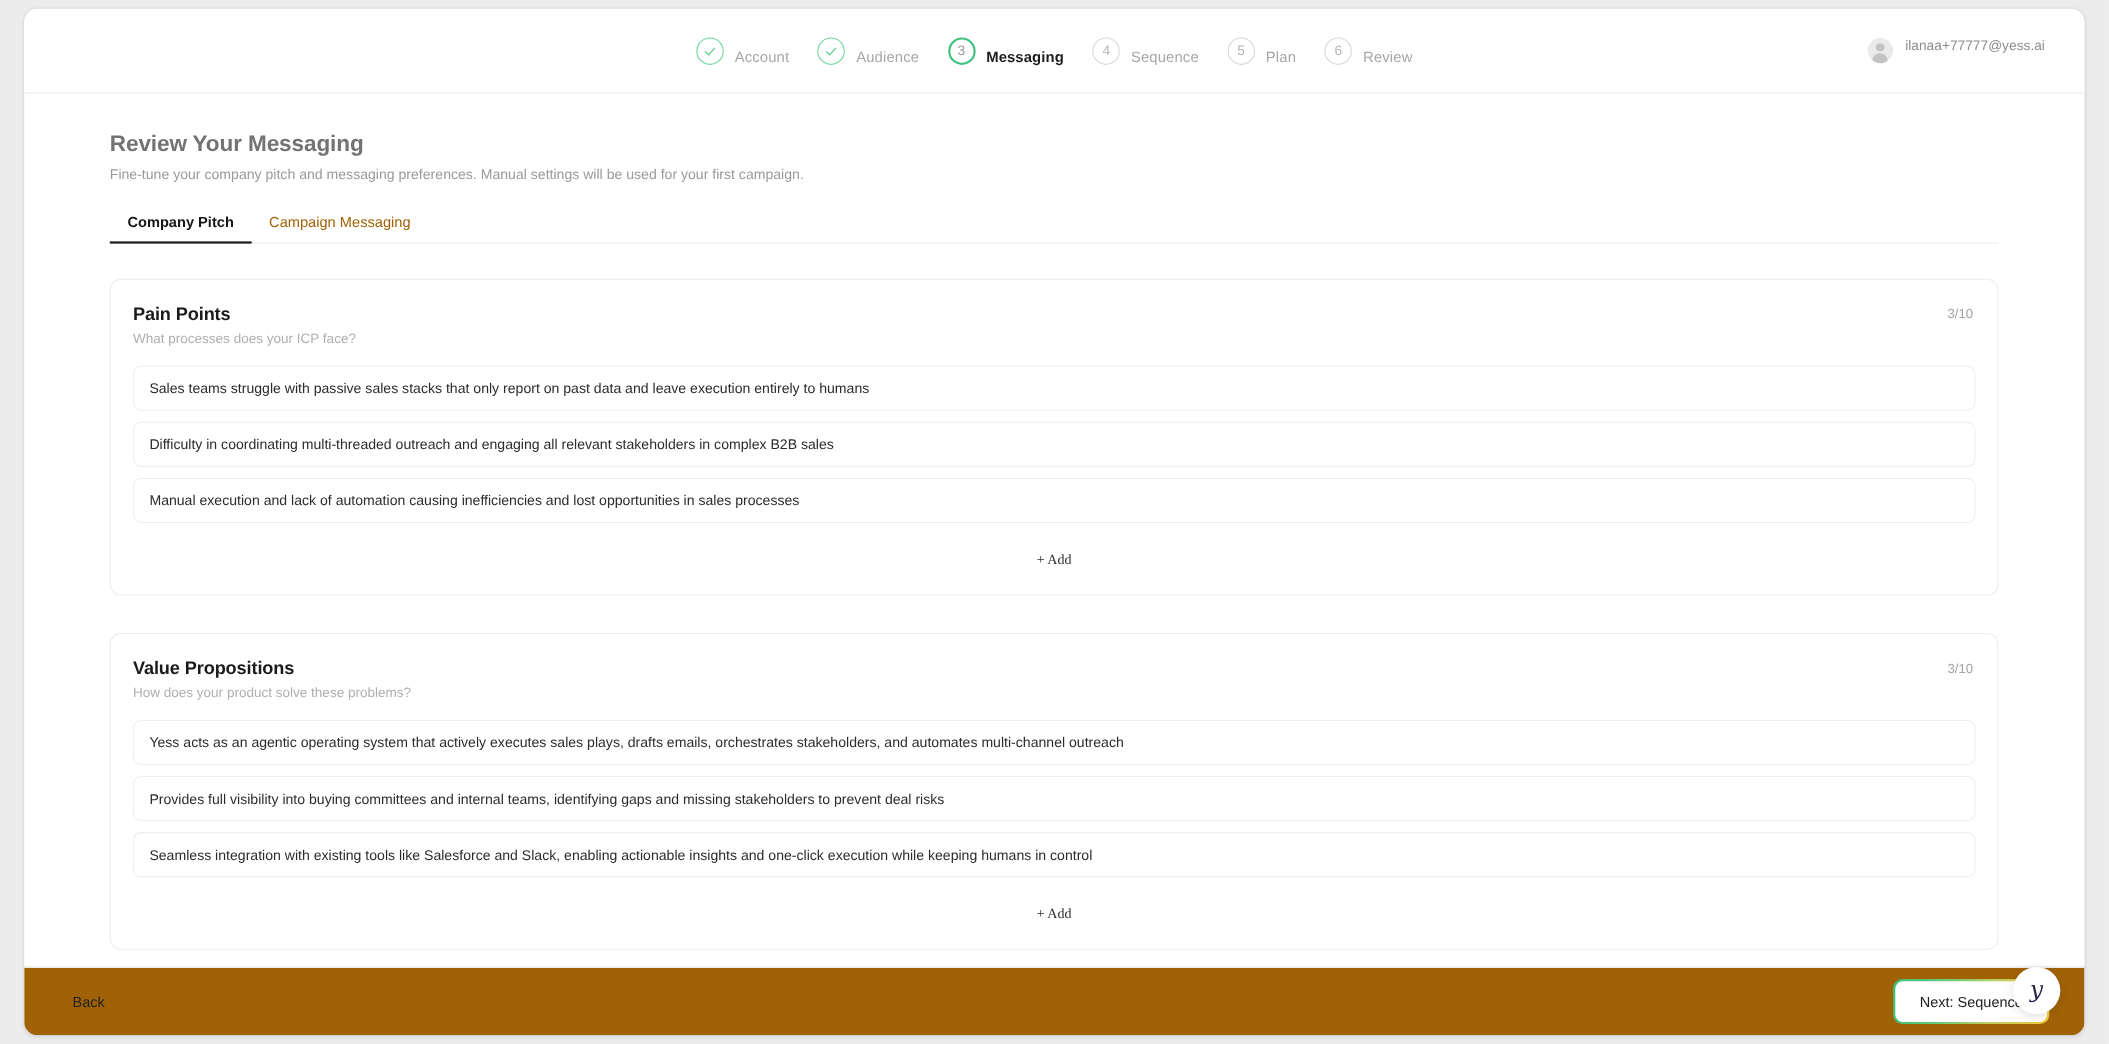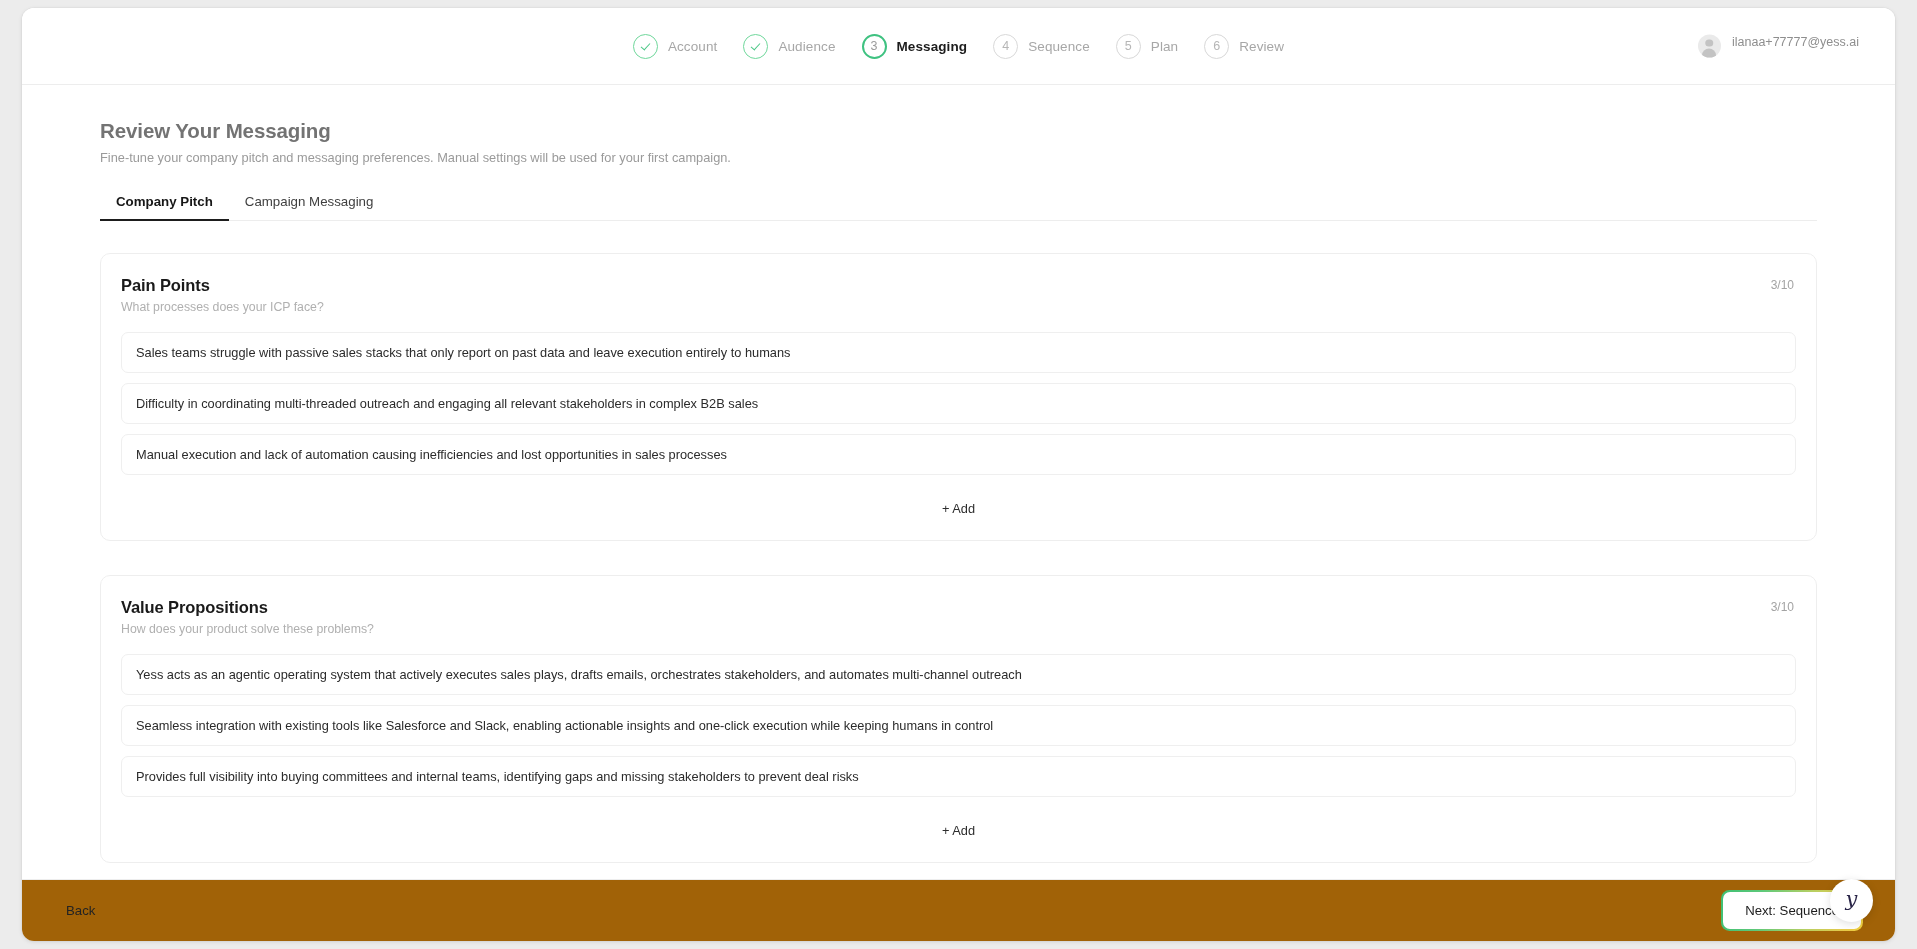--- a/index.html
+++ b/index.html
@@ -36,21 +36,21 @@
     justify-content: center;
     background: #fff;
   }
   #stepper {
     display: flex;
     align-items: center;
     gap: 0px;
   }
   .step {
     display: flex;
-    align-items: center;
+    align-items: flex-end;
     gap: 10px;
     padding: 0 13px;
     cursor: pointer;
   }
   .step-circle {
     width: 25px; height: 25px;
     border-radius: 50%;
     border: 1.6px solid #d8d8d8;
     display: flex;
     align-items: center;
@@ -146,21 +146,21 @@
   
   #tabs {
     display: flex;
     align-items: flex-end;
     border-bottom: 1px solid #ededed;
     margin-bottom: 32px;
     gap: 0;
   }
   .tab {
     font-size: 13.3px;
-    color: #404040;
+    color: #a16207;
     padding: 0 16px 10px 16px;
     cursor: pointer;
     border-bottom: 2px solid transparent;
     margin-bottom: -1px;
     white-space: nowrap;
   }
   .tab.active { color: #171717; font-weight: 700; border-bottom-color: #1d1d1d; text-align: right; }
 
   
   .card {
@@ -207,21 +207,21 @@
     display: flex;
     justify-content: center;
     padding: 12px 0 4px 0;
   }
   .add-btn {
     background: none;
     border: none;
     font-size: 12.8px;
     color: #2d2d2d;
     cursor: pointer;
-    font-family: Liberation Sans, sans-serif;
+    font-family: Liberation Serif, serif;
     padding: 4px 10px;
   }
 
   
   #footer {
     height: 62px;
     min-height: 62px;
     border-top: 1px solid #ededed;
     display: flex;
     align-items: center;
@@ -359,22 +359,22 @@
               <button class="add-btn">+ Add</button>
             </div>
           </div>
           <div class="card">
             <div class="card-head">
               <div class="card-title">Value Propositions</div>
               <div class="card-sub">How does your product solve these problems?</div>
             </div>
             <div class="card-counter">3/10</div>
             <input type="text" class="field" placeholder="Add a value proposition" value="Yess acts as an agentic operating system that actively executes sales plays, drafts emails, orchestrates stakeholders, and automates multi-channel outreach" style="">
+            <input type="text" class="field" placeholder="Add a value proposition" value="Provides full visibility into buying committees and internal teams, identifying gaps and missing stakeholders to prevent deal risks" style="">
             <input type="text" class="field" placeholder="Add a value proposition" value="Seamless integration with existing tools like Salesforce and Slack, enabling actionable insights and one-click execution while keeping humans in control" style="">
-            <input type="text" class="field" placeholder="Add a value proposition" value="Provides full visibility into buying committees and internal teams, identifying gaps and missing stakeholders to prevent deal risks" style="">
             <div class="add-row">
               <button class="add-btn">+ Add</button>
             </div>
           </div>
         </div>
 
     </div>
   </div>
 
   <div id="footer">

